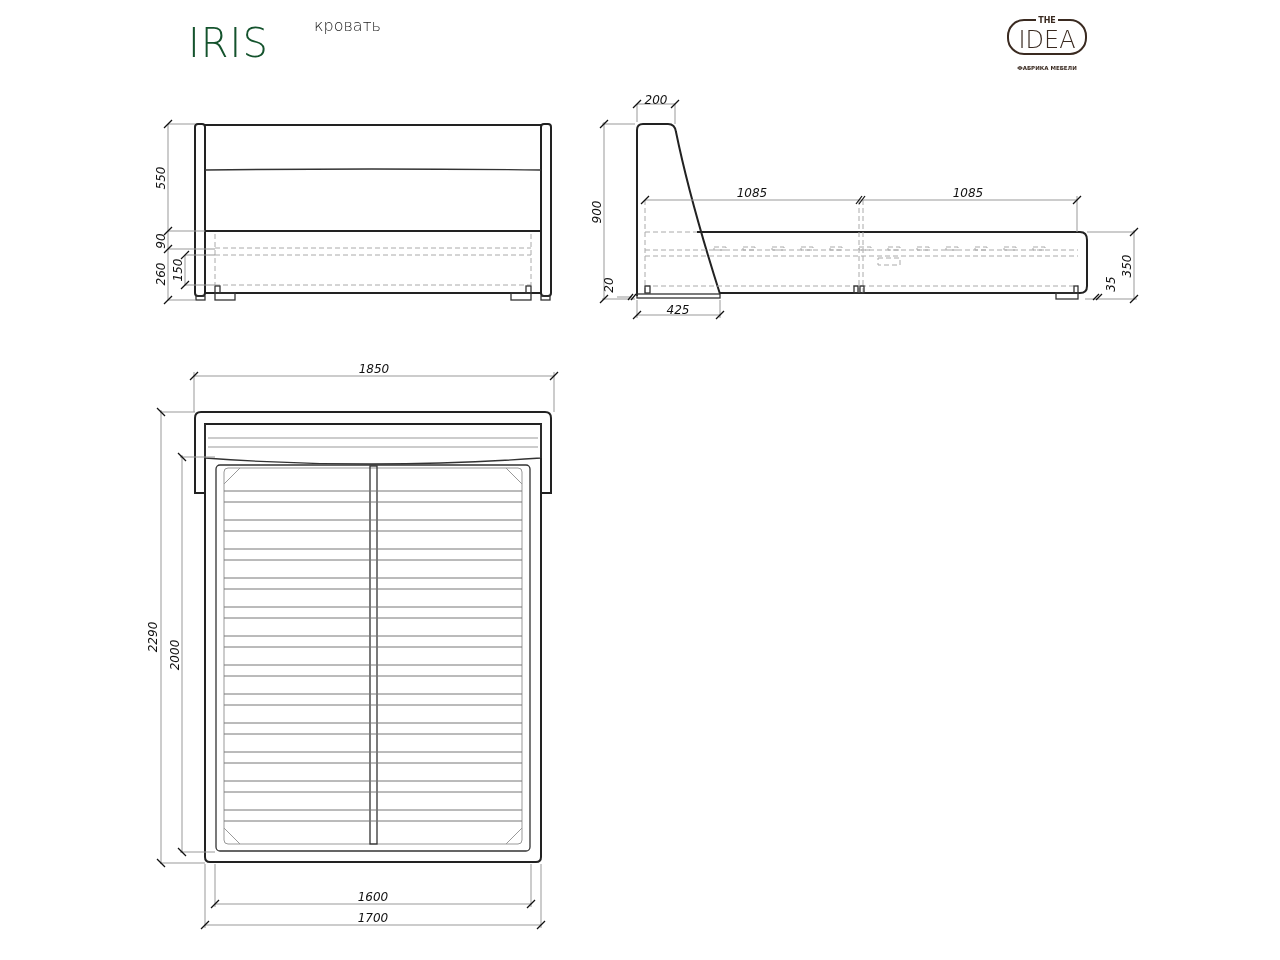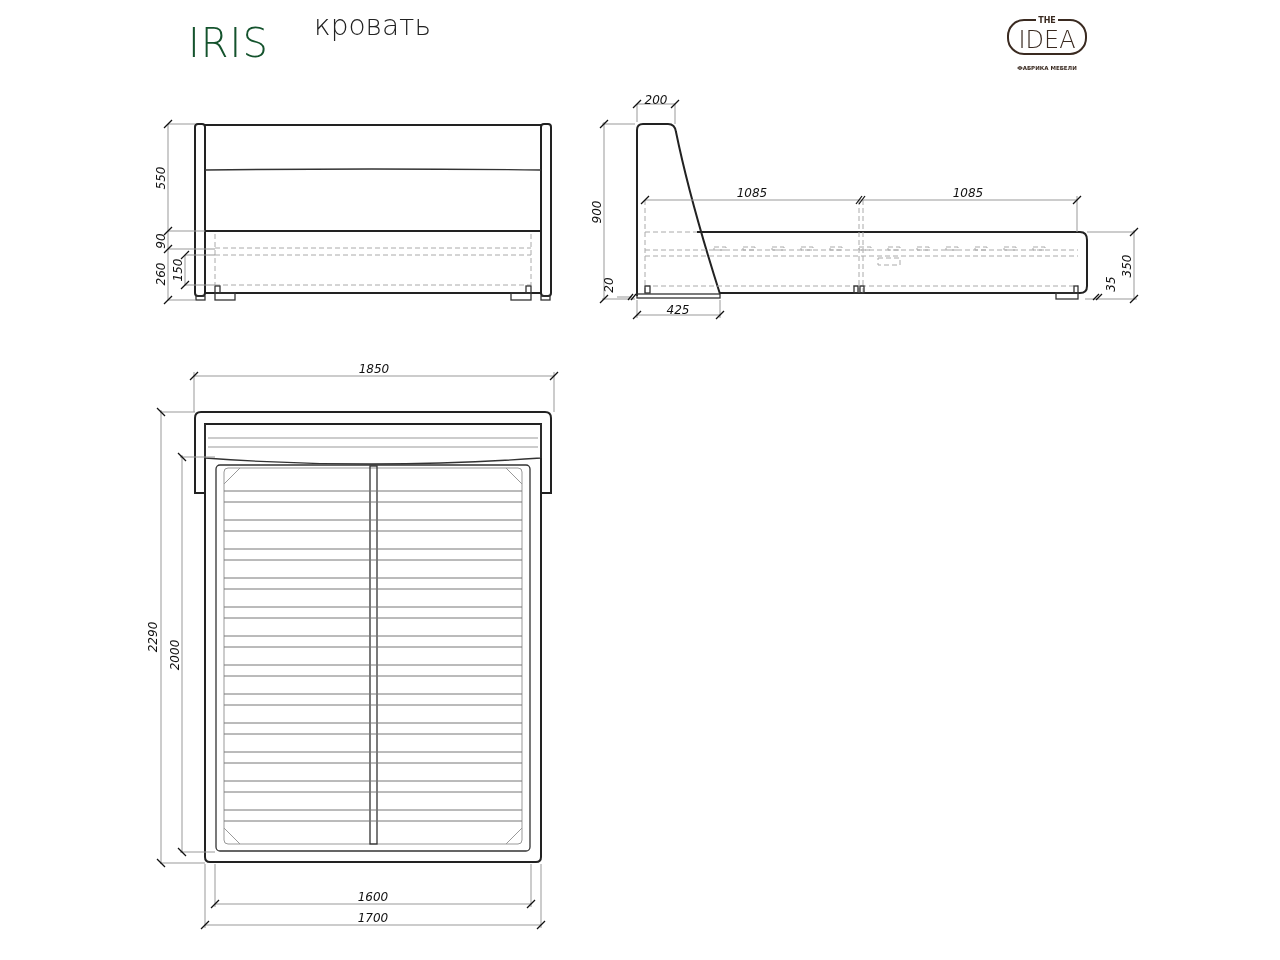--- a/index.html
+++ b/index.html
@@ -1,18 +1,18 @@
 <!DOCTYPE html>
 <html><head>
 <meta charset="utf-8">
 <style>
   html,body{margin:0;padding:0;background:#fff;}
   body{width:1280px;height:960px;position:relative;overflow:hidden;font-family:"Liberation Sans",sans-serif;}
   .title{position:absolute;left:188px;top:13px;font-size:40px;font-weight:300;color:#14532d;letter-spacing:1px;line-height:60px;font-family:"DejaVu Sans",sans-serif;}
-  .subtitle{position:absolute;left:314px;top:12px;font-size:28px;color:#222;line-height:28px;font-family:"DejaVu Sans",sans-serif;font-weight:300;}
+  .subtitle{position:absolute;left:314px;top:12px;font-size:16px;color:#222;line-height:28px;font-family:"DejaVu Sans",sans-serif;font-weight:300;}
   .logo{position:absolute;left:1006px;top:12px;width:84px;height:62px;}
   svg.drawing{position:absolute;left:0;top:0;}
   .dim{font-family:"DejaVu Sans",sans-serif;font-style:italic;font-size:12px;fill:#111;}
   .thin{stroke:#999;stroke-width:1;fill:none;}
   .thick{stroke:#222;stroke-width:2;fill:none;}
   .med{stroke:#333;stroke-width:1.3;fill:none;}
   .dash{stroke:#aaa;stroke-width:1;fill:none;stroke-dasharray:5 3;}
   .tick{stroke:#111;stroke-width:1.2;}
   .slat{stroke:#777;stroke-width:1;}
 </style>

